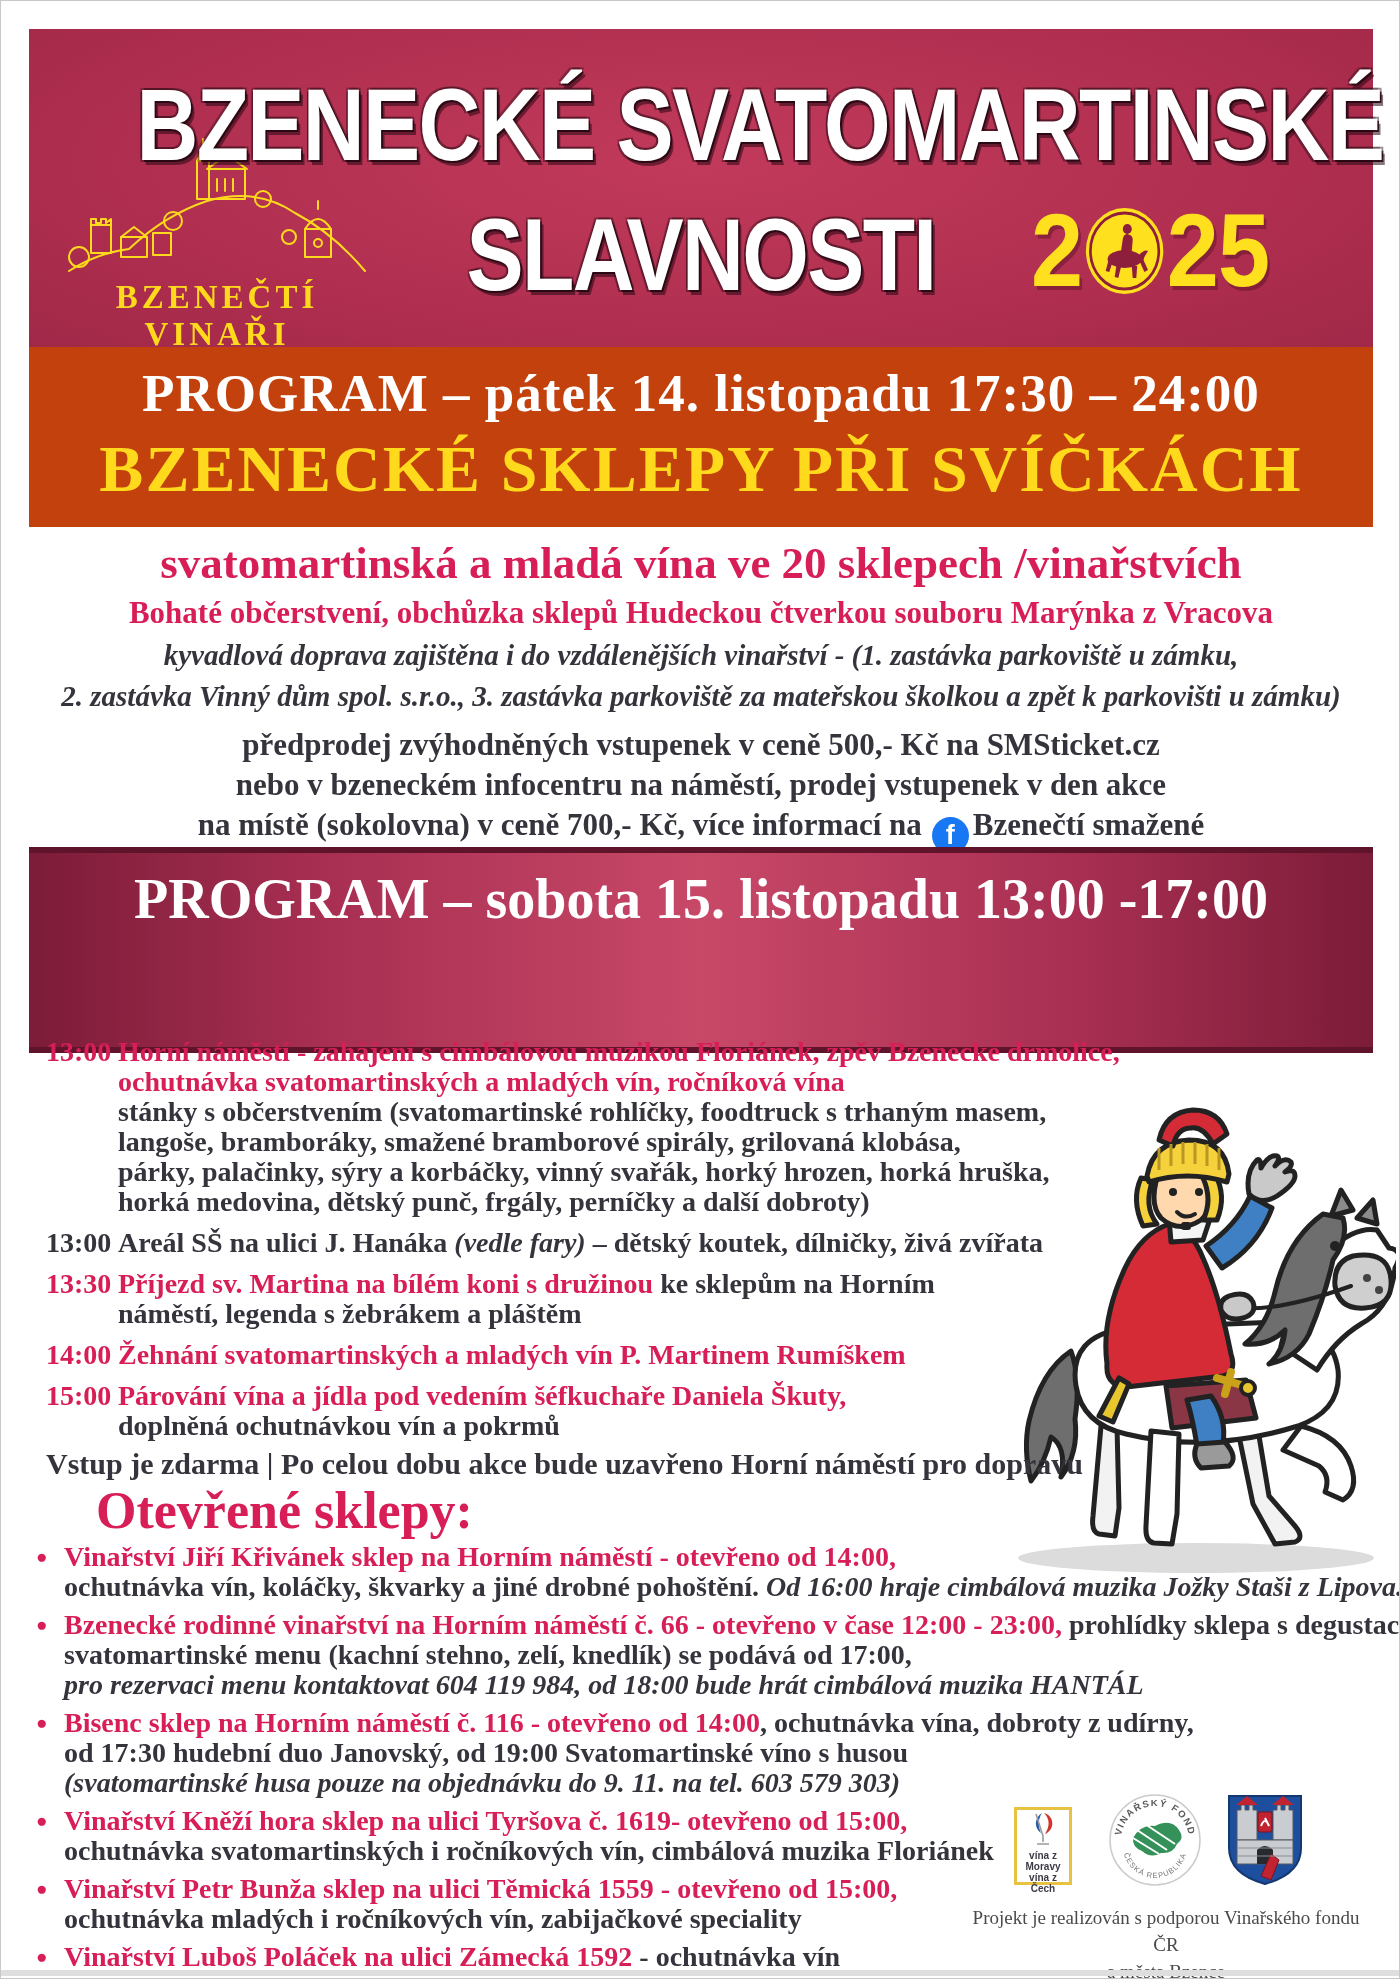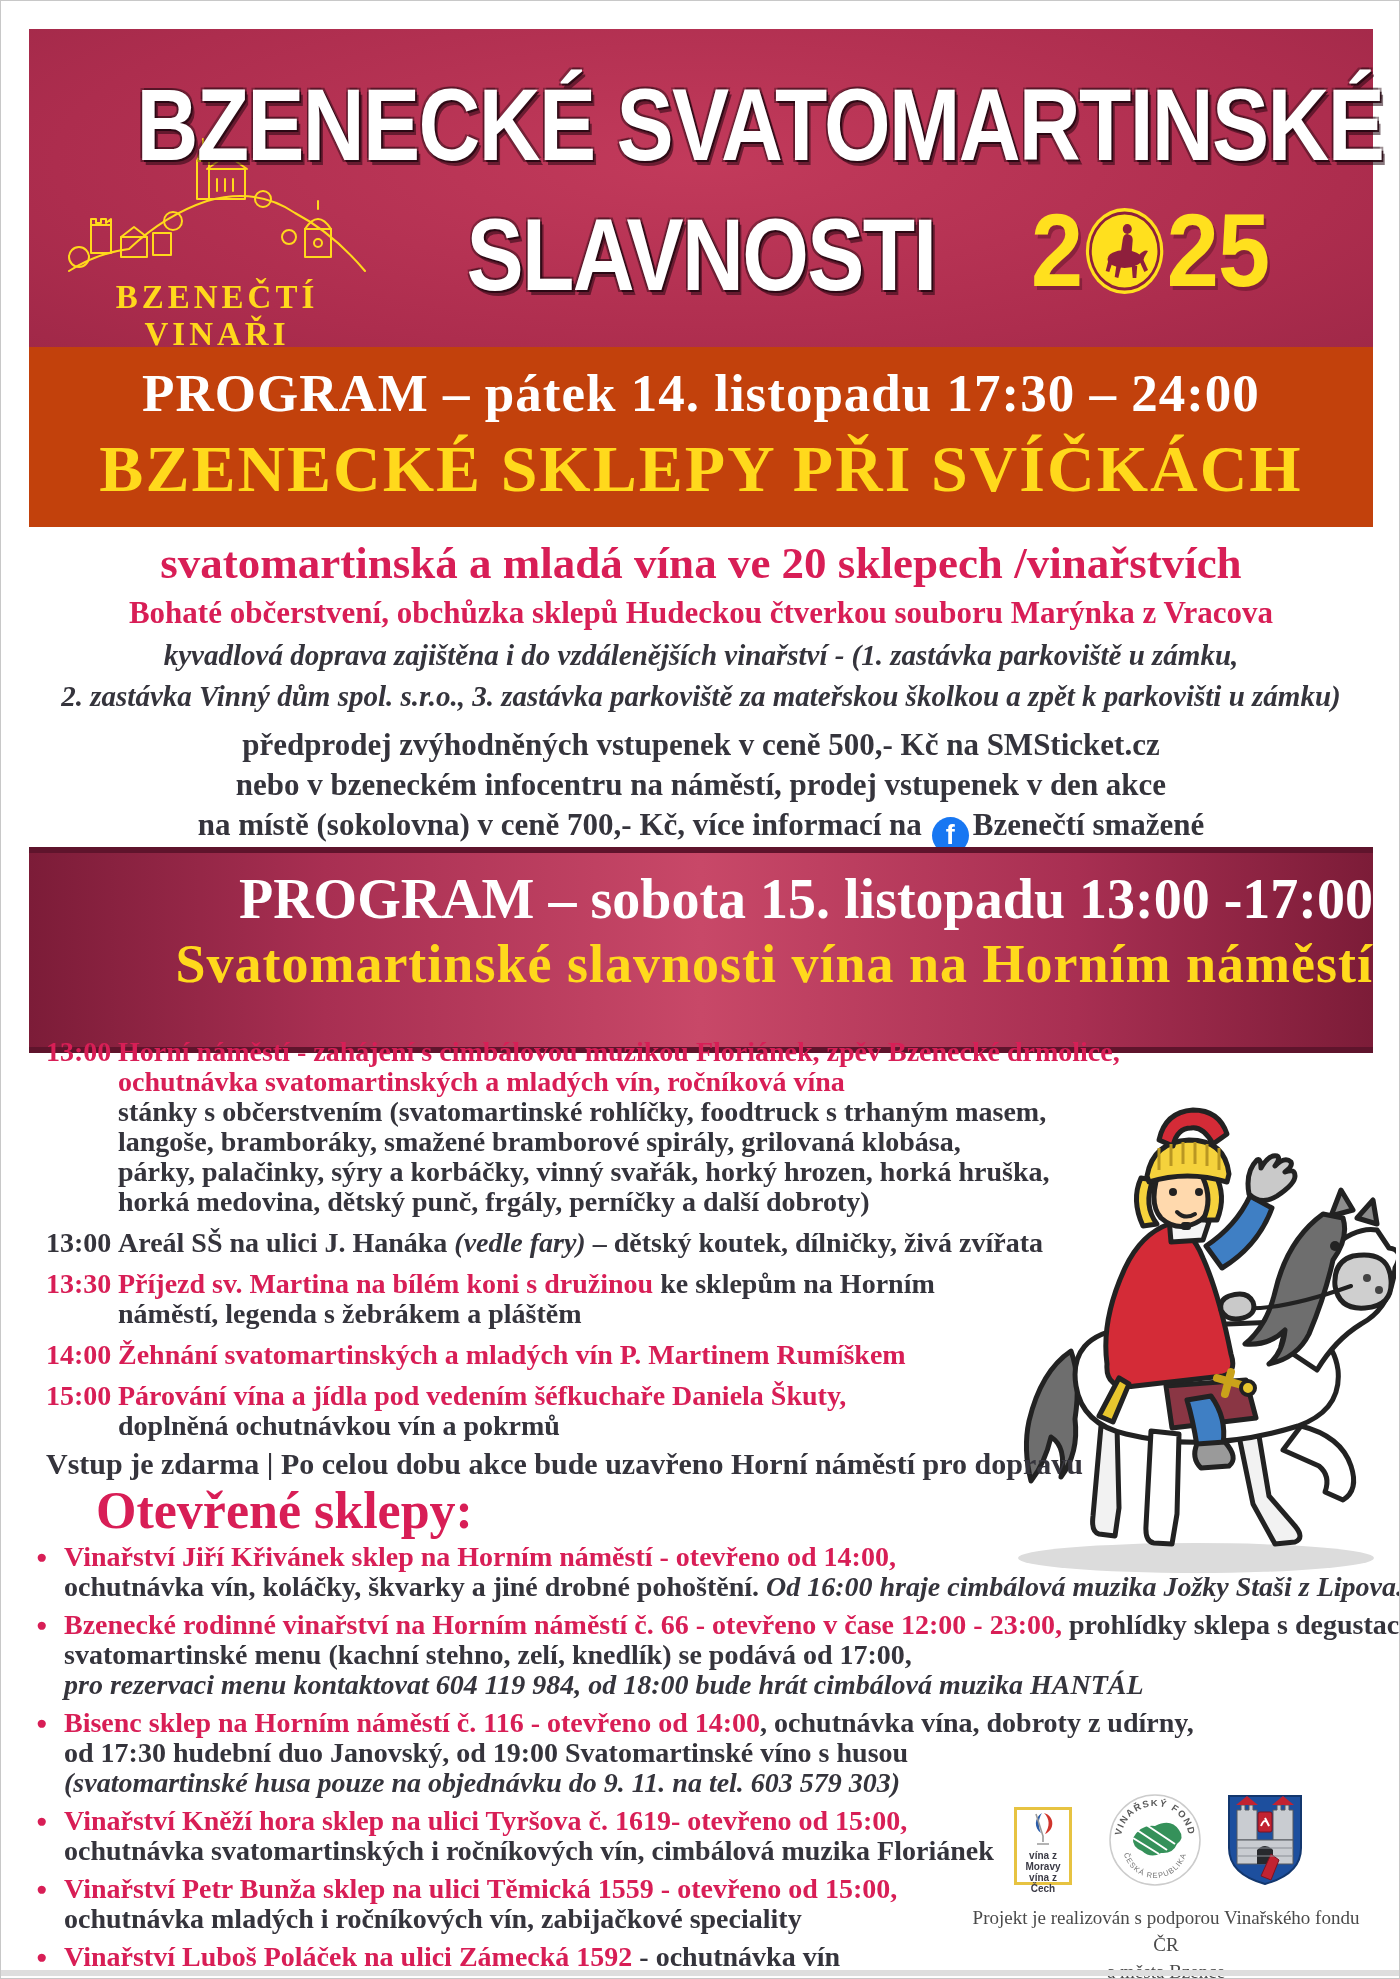--- a/index.html
+++ b/index.html
@@ -32,21 +32,21 @@
   .il1{font-size:45px;color:#d81e56;line-height:56px;}
   .il2{font-size:31px;color:#d81e56;line-height:44px;}
   .il3,.il4{font-size:29px;font-style:italic;line-height:41px;}
   .il5{font-size:31px;line-height:40px;margin-top:8px;}
   .il6,.il7{font-size:31px;line-height:40px;}
   .fb{display:inline-block;width:37px;height:37px;border-radius:50%;background:#1877f2;color:#fff;
     text-align:center;line-height:37px;font-family:"Liberation Sans",sans-serif;font-weight:bold;
     font-size:27px;vertical-align:-9px;margin:0 4px 0 10px;}
   
   .band2{position:absolute;left:28px;top:846px;width:1344px;height:206px;box-sizing:border-box;
-    border-top:6px solid #5f142c;border-bottom:6px solid #5f142c;text-align:right;
+    border-top:6px solid #5f142c;border-bottom:6px solid #5f142c;text-align:center;
     background:linear-gradient(90deg,#7c1c38 0%,#a82f52 22%,#c84868 50%,#a82f52 78%,#7c1c38 100%);}
   .b2l1{margin-top:14px;font-size:56px;font-weight:bold;color:#ffffff;}
   .b2l2{margin-top:2px;font-size:54px;font-weight:bold;color:#ffd91c;letter-spacing:1px;}
   
   .schedule{position:absolute;left:45px;top:1036px;width:1010px;font-weight:bold;}
   .srow{display:flex;margin-bottom:11px;}
   .stime{width:72px;flex:none;font-size:28px;line-height:30px;}
   .slines{flex:1;}
   .sline{font-size:28px;line-height:30px;white-space:nowrap;}
   .seg-r{color:#d81e56;}
@@ -148,21 +148,20 @@
     <div class="il4">2. zastávka Vinný dům spol. s.r.o., 3. zastávka parkoviště za mateřskou školkou a zpět k parkovišti u zámku)</div>
     <div class="il5">předprodej zvýhodněných vstupenek v ceně 500,- Kč na SMSticket.cz</div>
     <div class="il6">nebo v bzeneckém infocentru na náměstí, prodej vstupenek v den akce</div>
     <div class="il7">
       <span>na místě (sokolovna) v ceně 700,- Kč, více informací na</span><span class="fb">f</span><span>Bzenečtí smažené</span>
     </div>
   </div>
 
   <div class="band2">
     <div class="b2l1">PROGRAM – sobota 15. listopadu 13:00 -17:00</div>
-    <div class="b2l2">Svatomartinské slavnosti vína na Horním náměstí</div>
   </div>
 
   <div class="schedule">
       <div class="srow">
         <span class="stime t-r">13:00</span>
         <div class="slines">
           <div class="sline"><span class="seg-r">Horní náměstí  - zahájení s cimbálovou muzikou Floriánek, zpěv Bzenecké drmolice,</span></div>
           <div class="sline"><span class="seg-r">ochutnávka svatomartinských a mladých vín, ročníková vína</span></div>
           <div class="sline"><span class="seg-d">stánky s občerstvením (svatomartinské rohlíčky, foodtruck s trhaným masem,</span></div>
           <div class="sline"><span class="seg-d">langoše, bramboráky, smažené bramborové spirály, grilovaná klobása,</span></div>

